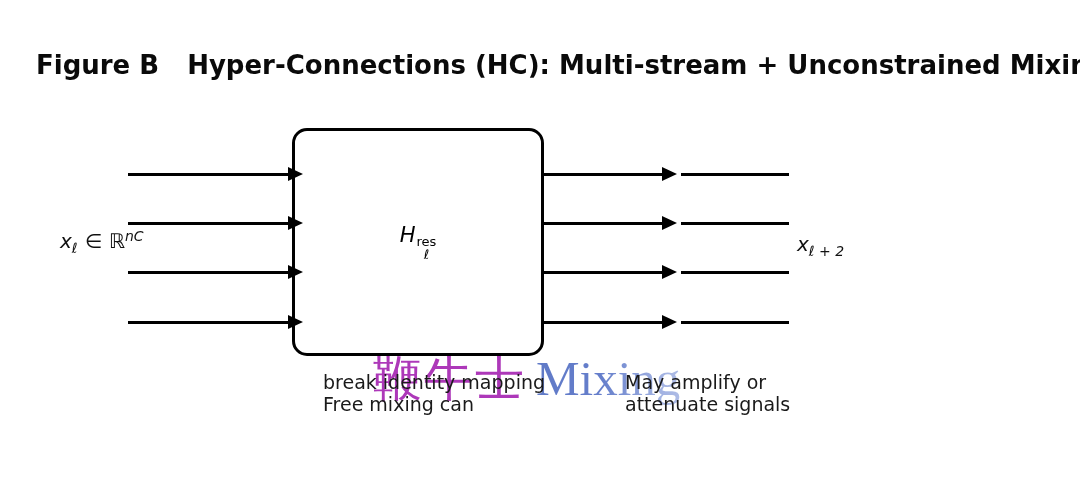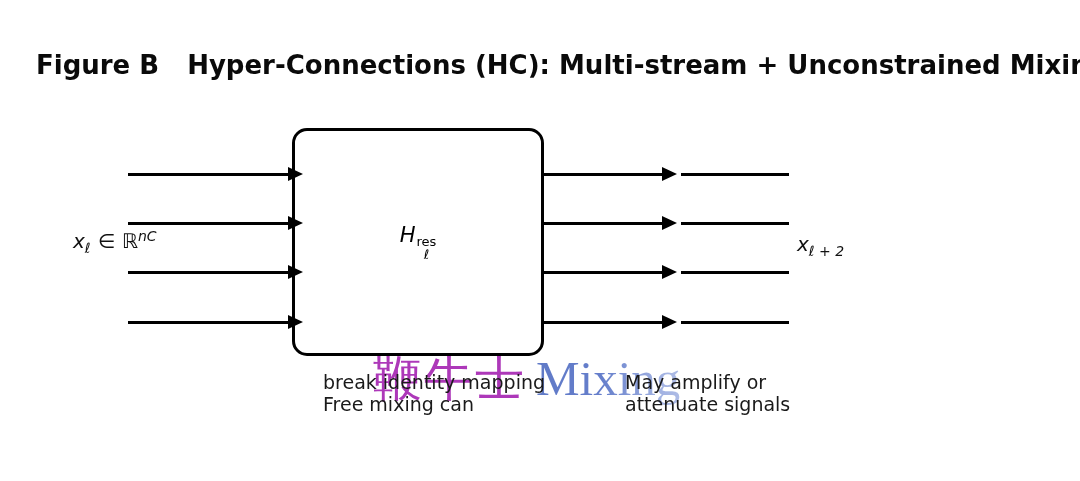--- a/index.html
+++ b/index.html
@@ -37,21 +37,21 @@
   .l-mid { left:543px; width:121px; }
   .l-out { left:681px; width:108px; }
   .ah { position:absolute; width:0; height:0; top:-7.5px;
         border-top:7.5px solid transparent; border-bottom:7.5px solid transparent;
         border-left:15px solid #000; }
   .ah-in  { left:288px; z-index:3; }
   .ah-mid { left:662px; }
 
   
   .math { position:absolute; font-size:20px; white-space:nowrap; color:#111; }
-  #input-label  { left:73px;  top:228px;text-align:center; }
+  #input-label  { left:60px;  top:228px;text-align:center; }
   #output-label { left:797px; top:232px; }
   .mvar { font-style:italic; }
   .msub { font-size:14px; vertical-align:-5px; font-style:italic; }
   .mrel { font-style:normal; margin:0 7px; }
   .mset { font-style:normal; }
   .msup { font-size:14px; vertical-align:7px; font-style:italic; }
 
   
   .caption { position:absolute; font-size:19px; line-height:22px; color:#1a1a1a; z-index:4; white-space:nowrap; }
   #caption-left  { left:323px; top:371px; }

